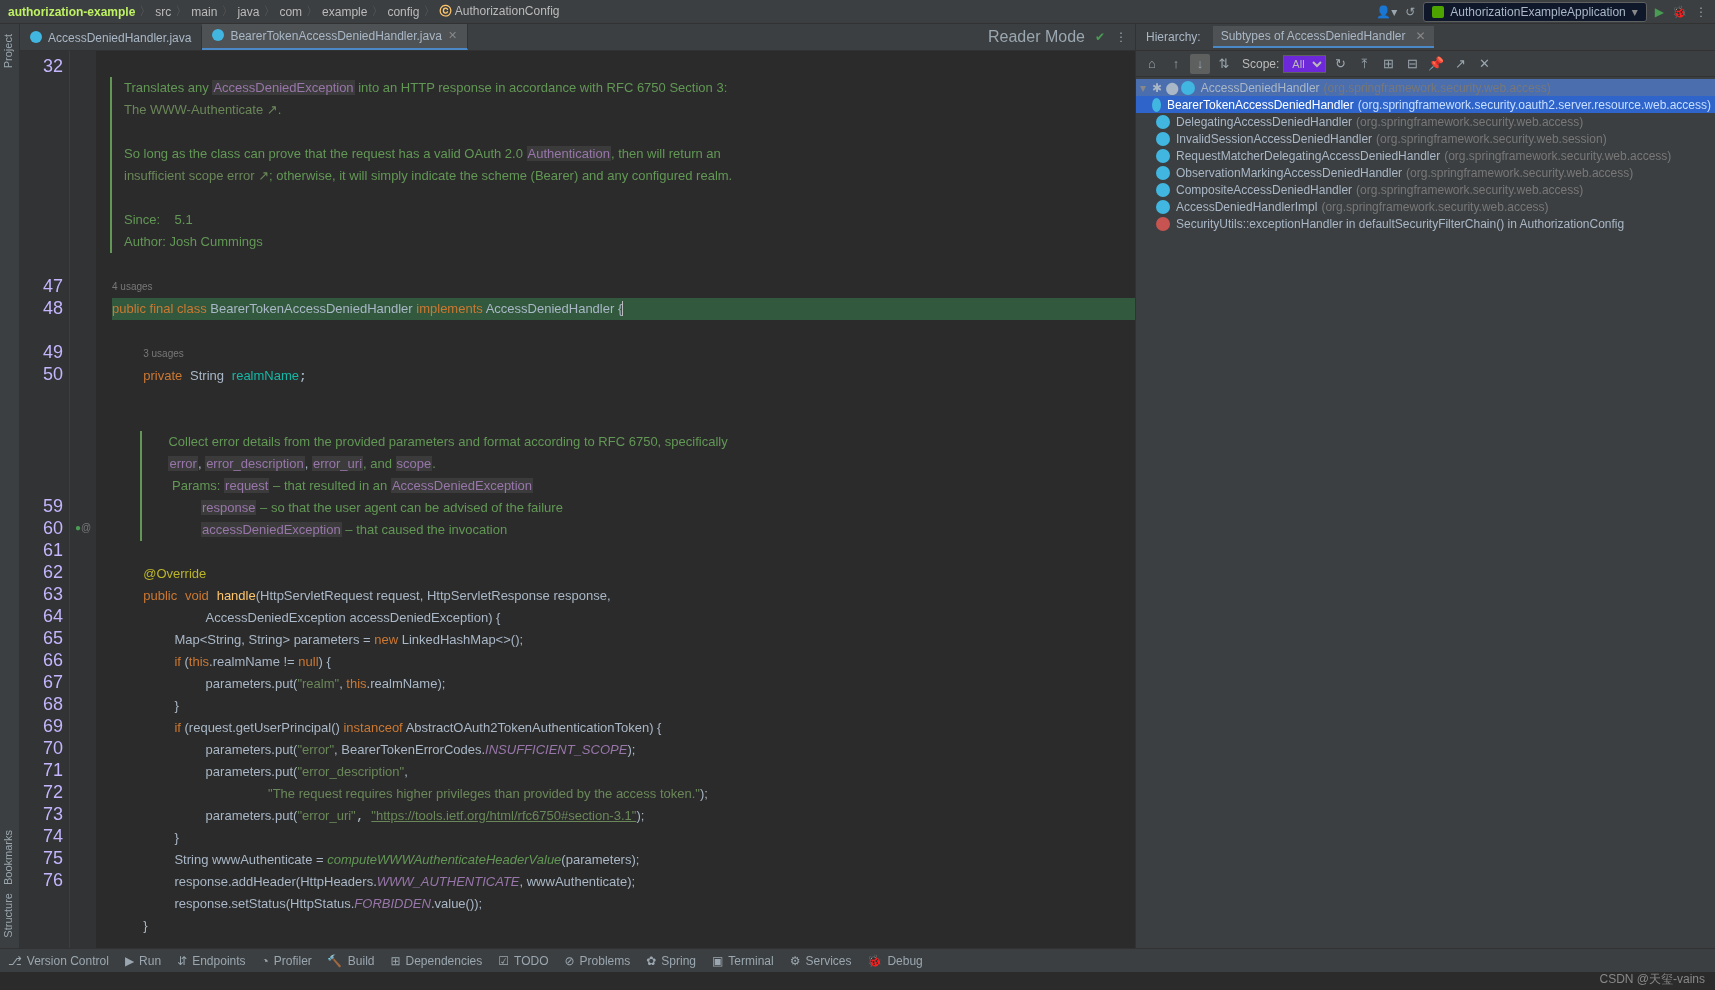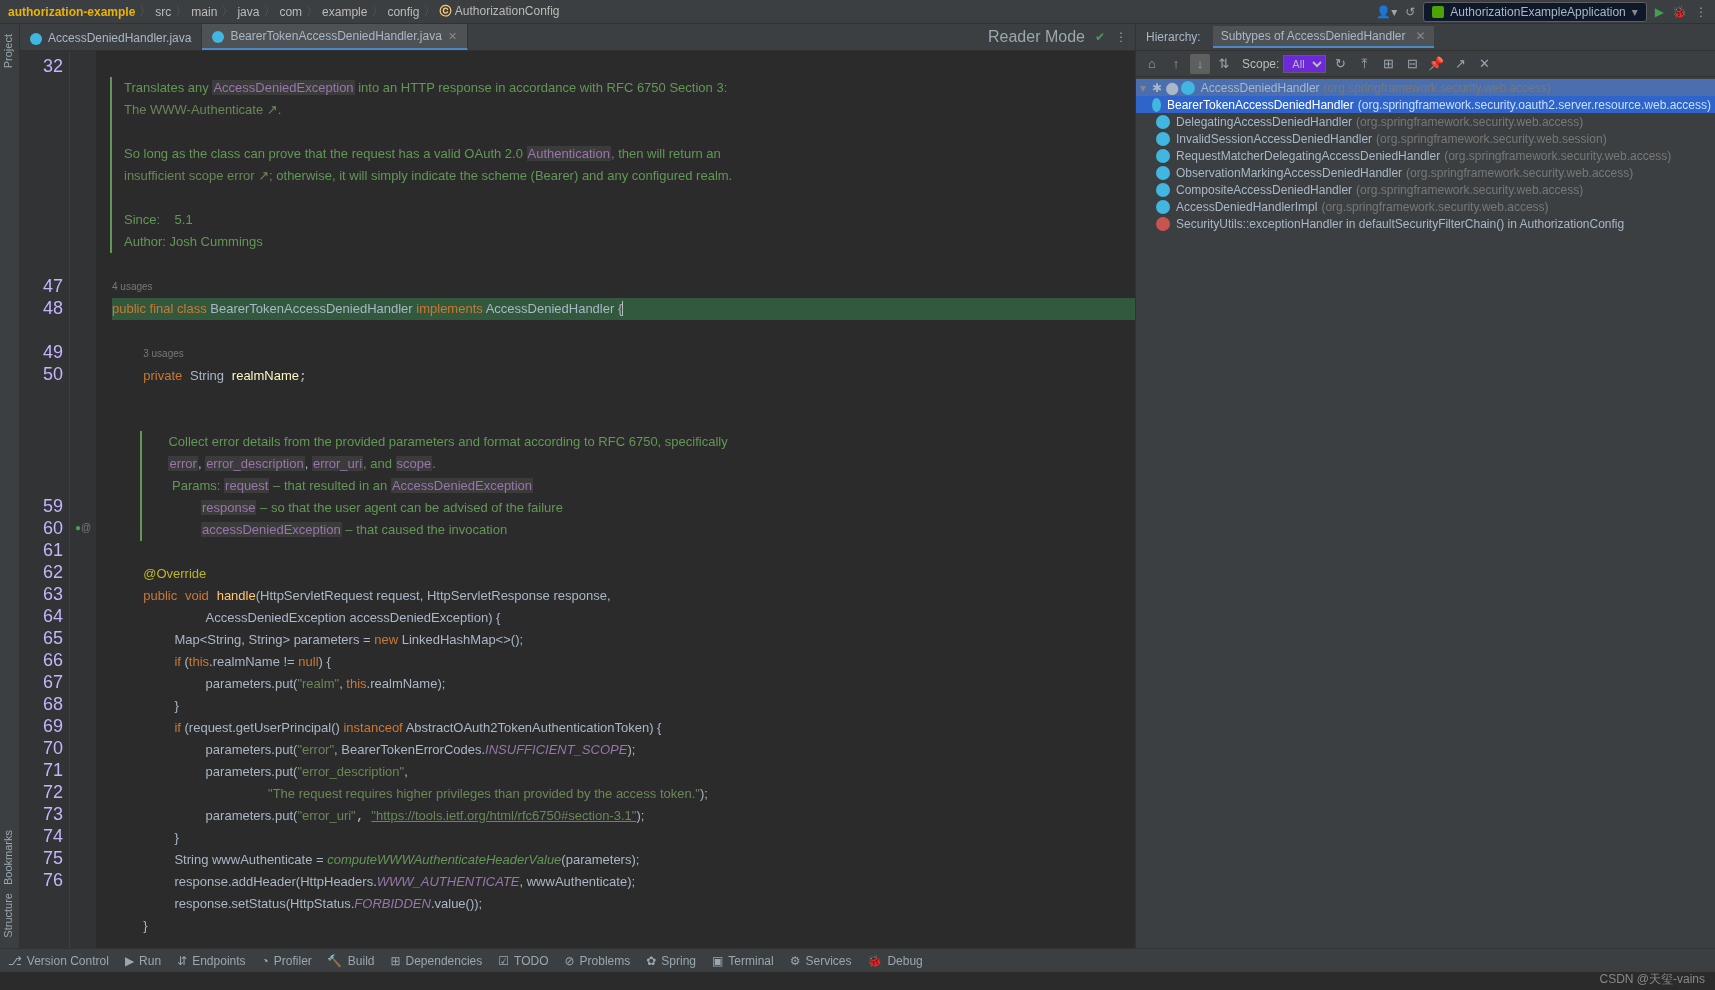--- a/index.html
+++ b/index.html
@@ -1,36 +1,36 @@
 <!DOCTYPE html>
 <html><head>
 <meta charset="utf-8">
 <style>
 *{margin:0;padding:0;box-sizing:border-box;font-family:"Segoe UI",Arial,sans-serif}
 body{background:#2b2b2b;color:#a9b7c6;font-size:12px;width:1715px;height:990px;overflow:hidden;position:relative}
 .top-nav{height:24px;background:#3c3f41;display:flex;align-items:center;padding:0 8px;border-bottom:1px solid #323232}
 .breadcrumb{display:flex;align-items:center;gap:4px;flex:1}
 .breadcrumb span{color:#bbbbbb;cursor:pointer}
-.breadcrumb span:first-child{font-weight:bold;color:#eab308}
+.breadcrumb span:first-child{font-weight:bold;color:#bef264}
 .breadcrumb .sep{color:#606060}
 .breadcrumb .last{color:#ffc66d}
 .top-right{display:flex;align-items:center;gap:8px}
 .top-right .icon{color:#9aa7b0;cursor:pointer}
 .run-config{background:#0f172a;border:1px solid #5e6060;padding:2px 8px;border-radius:3px;display:flex;align-items:center;gap:6px;cursor:pointer}
 .run-config::before{content:"";width:12px;height:12px;background:#4da400;border-radius:2px;display:inline-block}
 .run-config .chev{color:#888}
 .play{color:#499c54;cursor:pointer}
 .bug{color:#499c54;cursor:pointer}
 
 .main-area{display:flex;height:calc(100% - 24px - 24px - 18px)}
 .left-strip{width:20px;background:#3c3f41;border-right:1px solid #323232;display:flex;flex-direction:column;justify-content:space-between;padding:6px 0}
 .left-strip .vlabel{writing-mode:vertical-rl;transform:rotate(180deg);color:#9aa7b0;font-size:11px;padding:4px 2px;cursor:pointer;display:flex;align-items:center;gap:4px}
 .editor-area{flex:1;display:flex;flex-direction:column;min-width:0}
 .tabs{height:27px;background:#3c3f41;display:flex;align-items:flex-end;border-bottom:1px solid #323232;position:relative}
-.tab{padding:5px 10px;background:#3c3f41;border-right:1px solid #323232;display:flex;align-items:flex-end;gap:6px;cursor:pointer;font-size:12px}
+.tab{padding:5px 10px;background:#3c3f41;border-right:1px solid #323232;display:flex;align-items:flex-start;gap:6px;cursor:pointer;font-size:12px}
 .tab.active{background:#4e5254;border-bottom:2px solid #4a88c7}
 .tab .ico{width:12px;height:12px;background:#40b6e0;border-radius:50%;display:inline-block;position:relative}
 .tab .close{color:#888;font-size:11px}
 .tabs .tabs-right{position:absolute;right:8px;top:4px;display:flex;gap:10px;align-items:center;color:#9aa7b0}
 .reader-mode{font-size:16px;color:#9aa7b0}
 .editor{flex:1;display:flex;overflow:hidden}
 .gutter{width:50px;background:#313335;color:#c4b5fd;text-align:right;padding:4px 6px 0 0;font-family:"JetBrains Mono",Consolas,monospace;font-size:18px;line-height:22px;border-right:1px solid #3c3f3c}
 .gutter .ln{height:22px}
 .gutter-col2{width:26px;background:#313335;padding-top:4px;line-height:22px;text-align:center}
 .gutter-col2 div{height:22px;font-size:10px;color:#72737a}
@@ -38,21 +38,21 @@
 .code .docbar{border-left:2px solid #629755;padding-left:12px;margin-left:-2px}
 .doc{color:#629755}
 .doc-link{color:#6a8759}
 .ref{color:#9876aa;background:#3b3b3b;padding:0 1px}
 .usages{color:#787878;font-size:10px}
 .kw{color:#cc7832}
 .cls{color:#a9b7c6}
 .ann{color:#bbb529}
 .str{color:#6a8759}
 .com{color:#629755;font-style:italic}
-.fld{color:#fef9c3}
+.fld{color:#14b8a6}
 .mtd{color:#ffc66d}
 .const{color:#9876aa;font-style:italic}
 .hl-line{background:#32593d;display:inline-block;width:100%}
 .caret{border-left:1px solid #bbb;animation:blink 1s infinite}
 .right-panel{width:580px;background:#3c3f41;border-left:1px solid #323232;display:flex;flex-direction:column}
 .hier-header{height:27px;display:flex;align-items:center;padding:0 10px;gap:12px;border-bottom:1px solid #323232}
 .hier-tab{background:#4e5254;padding:3px 8px;border-bottom:2px solid #4a88c7;display:flex;align-items:center;gap:10px}
 .hier-tab .close{color:#888}
 .hier-toolbar{height:26px;display:flex;align-items:center;padding:0 6px;gap:4px;border-bottom:1px solid #323232}
 .hier-toolbar .tb{width:20px;height:20px;display:flex;align-items:center;justify-content:center;color:#9aa7b0;cursor:pointer;font-size:13px}

